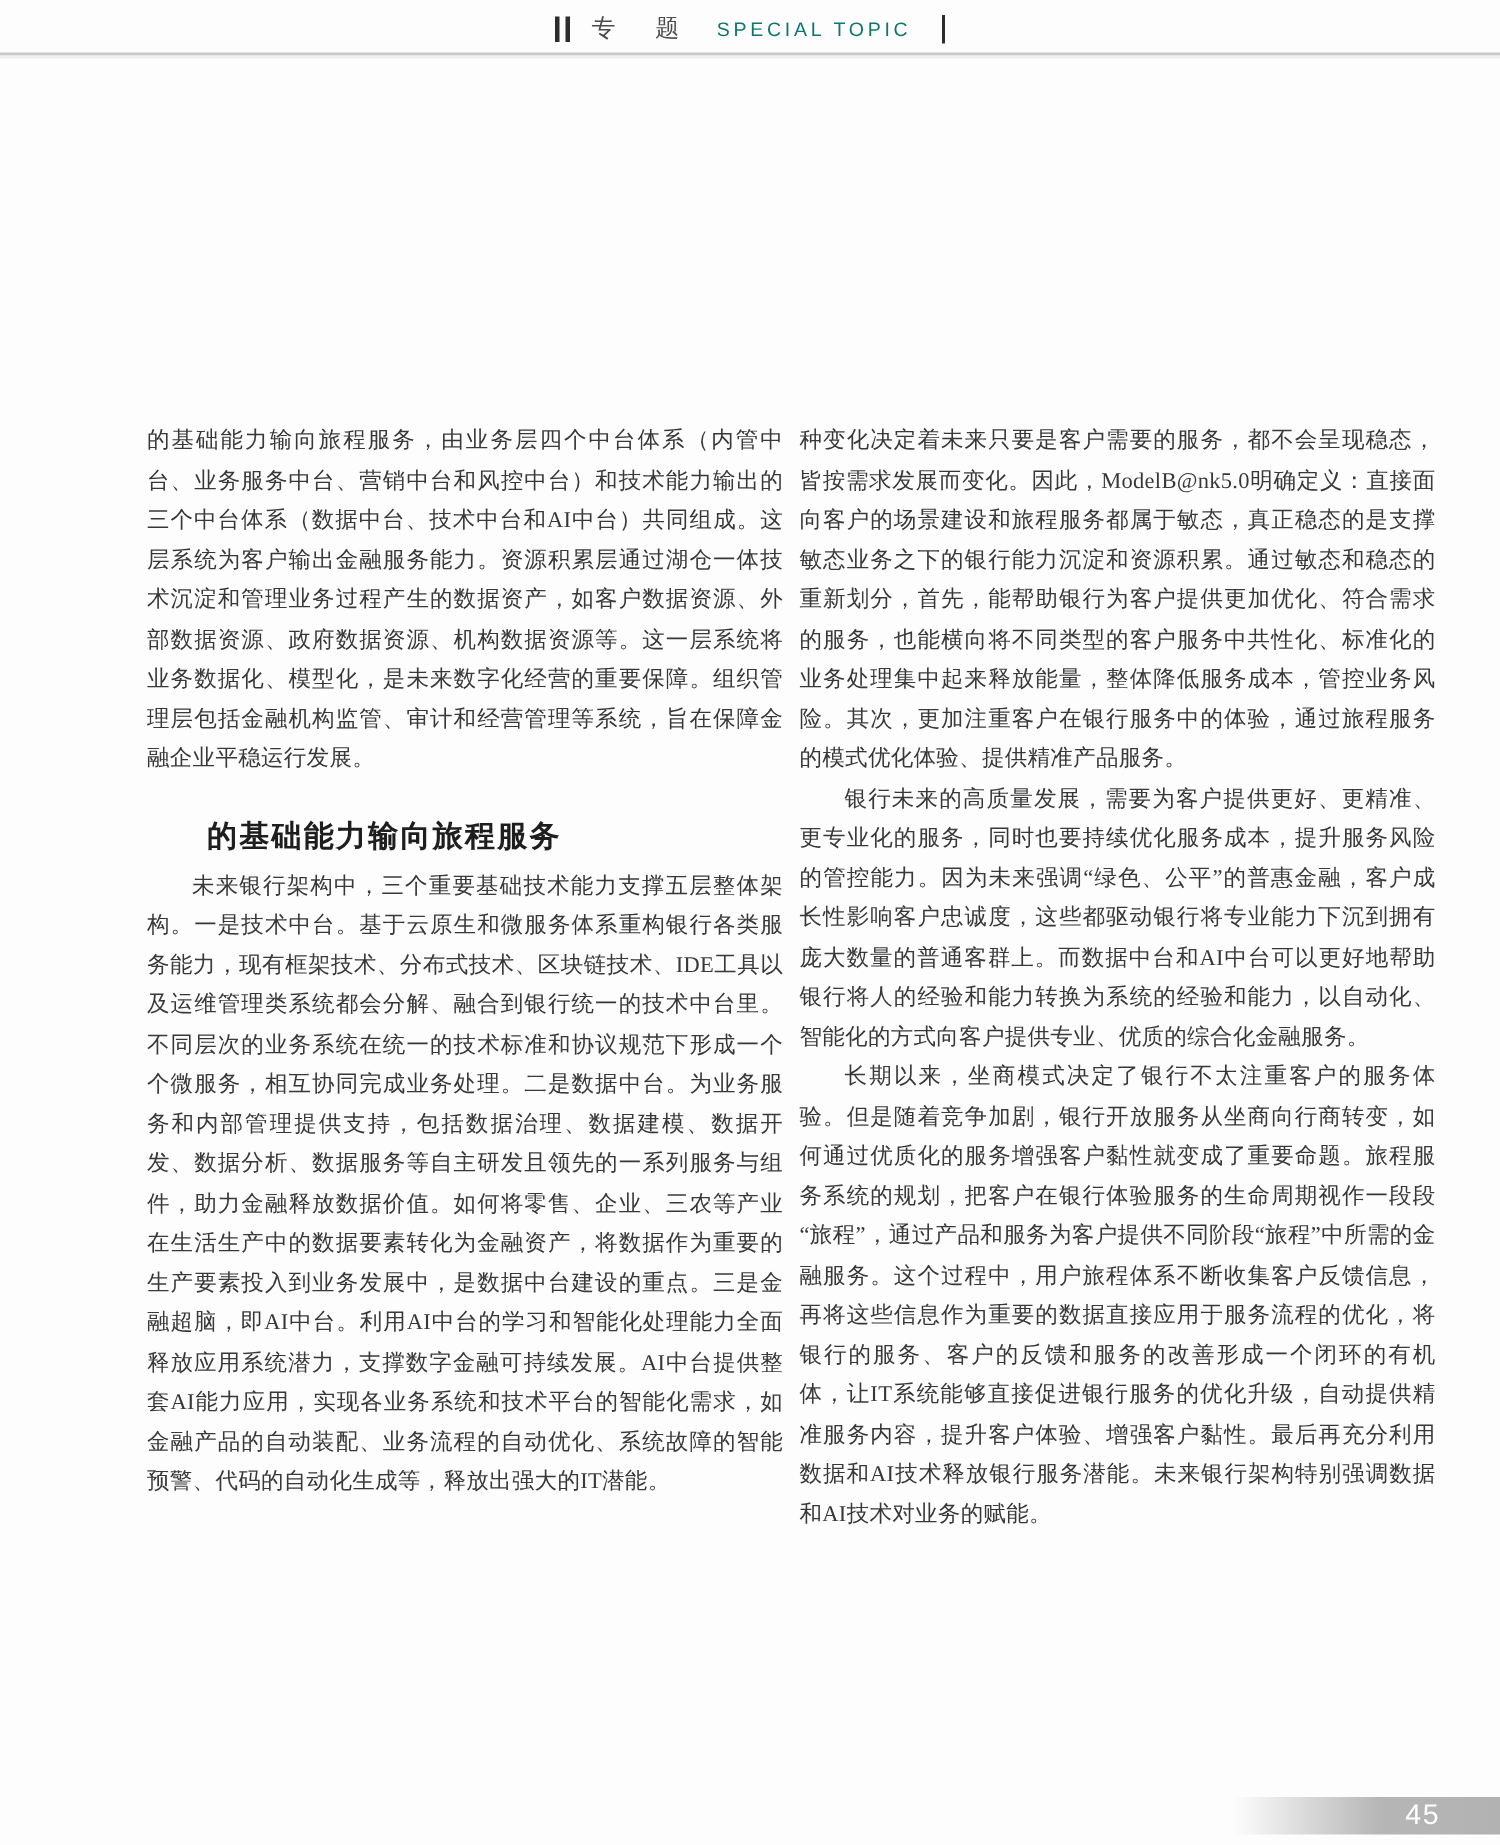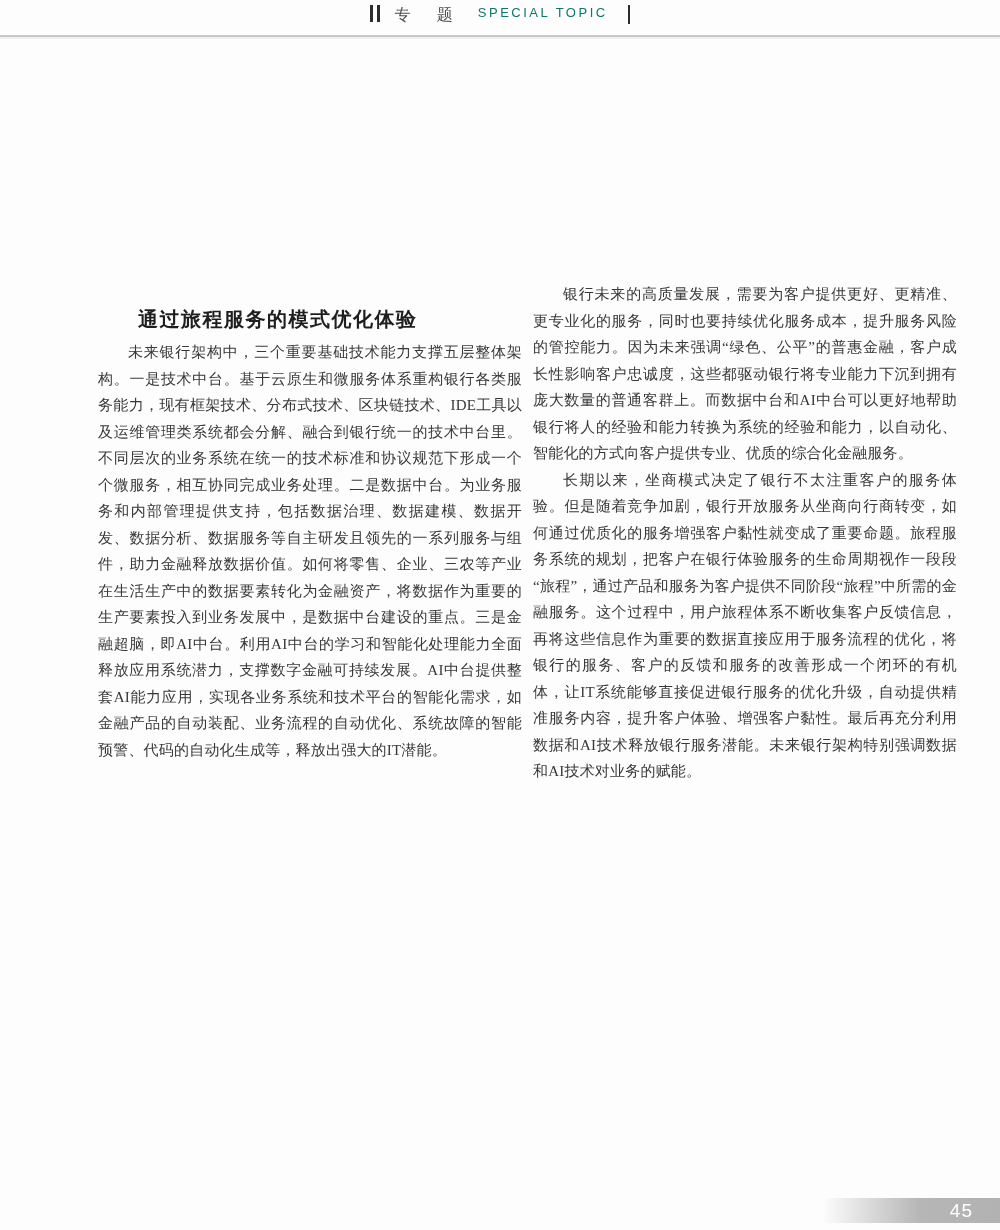--- a/index.html
+++ b/index.html
@@ -8,21 +8,21 @@
     background:#ffffff;
     font-family:"Liberation Serif","DejaVu Serif",serif;
   }
   .page{
     position:relative;width:1000px;height:1230px;
     background:#fdfdfd;overflow:hidden;
   }
   
   .header{
     position:absolute;top:5px;left:0;right:0;height:28px;
-    display:flex;justify-content:center;align-items:flex-start;
+    display:flex;justify-content:center;align-items:center;
     gap:14px;
   }
   .dbl-bar{display:flex;gap:4px;align-items:center;}
   .dbl-bar i{display:block;width:3px;height:17px;background:#2d2d2d;}
   .end-bar{display:block;width:2px;height:19px;background:#2d2d2d;margin-left:6px;}
   .topic-cn{
     font-family:"Liberation Sans","DejaVu Sans",sans-serif;
     font-size:16px;color:#4c4c4c;letter-spacing:11px;text-indent:0;
   }
   .topic-en{
@@ -49,21 +49,21 @@
   }
   
   .footer-band{
     position:absolute;top:1198px;right:0;width:178px;height:25px;
     background:linear-gradient(90deg, rgba(181,181,181,0) 0%, #b6b6b6 55%, #b2b2b2 100%);
     display:flex;align-items:center;justify-content:flex-end;
   }
   .page-number{
     font-family:"Liberation Sans","DejaVu Sans",sans-serif;
     font-size:19px;color:#ffffff;letter-spacing:1px;
-    padding-right:27px;line-height:1;
+    padding-right:40px;line-height:1;
   }
 </style>
 </head>
 <body>
 
 <div class="page">
 
   <div class="header">
     <span class="dbl-bar">
         <i></i>
@@ -71,25 +71,27 @@
       </span>
     <span class="topic-cn">专 题</span>
     <span class="topic-en">SPECIAL TOPIC</span>
     <span class="end-bar"></span>
   </div>
 
   <div class="scanline-1"></div>
   <div class="scanline-2"></div>
 
   <div class="col col-left">
-    <h2 class="sec-heading">通过旅程服务的模式优化体验</h2>
+    <p class="para">的基础能力输向旅程服务，由业务层四个中台体系（内管中台、业务服务中台、营销中台和风控中台）和技术能力输出的三个中台体系（数据中台、技术中台和AI中台）共同组成。这层系统为客户输出金融服务能力。资源积累层通过湖仓一体技术沉淀和管理业务过程产生的数据资产，如客户数据资源、外部数据资源、政府数据资源、机构数据资源等。这一层系统将业务数据化、模型化，是未来数字化经营的重要保障。组织管理层包括金融机构监管、审计和经营管理等系统，旨在保障金融企业平稳运行发展。</p>
+    <h2 class="sec-heading">的基础能力输向旅程服务</h2>
     <p class="para indent">未来银行架构中，三个重要基础技术能力支撑五层整体架构。一是技术中台。基于云原生和微服务体系重构银行各类服务能力，现有框架技术、分布式技术、区块链技术、IDE工具以及运维管理类系统都会分解、融合到银行统一的技术中台里。不同层次的业务系统在统一的技术标准和协议规范下形成一个个微服务，相互协同完成业务处理。二是数据中台。为业务服务和内部管理提供支持，包括数据治理、数据建模、数据开发、数据分析、数据服务等自主研发且领先的一系列服务与组件，助力金融释放数据价值。如何将零售、企业、三农等产业在生活生产中的数据要素转化为金融资产，将数据作为重要的生产要素投入到业务发展中，是数据中台建设的重点。三是金融超脑，即AI中台。利用AI中台的学习和智能化处理能力全面释放应用系统潜力，支撑数字金融可持续发展。AI中台提供整套AI能力应用，实现各业务系统和技术平台的智能化需求，如金融产品的自动装配、业务流程的自动优化、系统故障的智能预警、代码的自动化生成等，释放出强大的IT潜能。</p>
   </div>
 
   <div class="col col-right">
+    <p class="para">种变化决定着未来只要是客户需要的服务，都不会呈现稳态，皆按需求发展而变化。因此，ModelB@nk5.0明确定义：直接面向客户的场景建设和旅程服务都属于敏态，真正稳态的是支撑敏态业务之下的银行能力沉淀和资源积累。通过敏态和稳态的重新划分，首先，能帮助银行为客户提供更加优化、符合需求的服务，也能横向将不同类型的客户服务中共性化、标准化的业务处理集中起来释放能量，整体降低服务成本，管控业务风险。其次，更加注重客户在银行服务中的体验，通过旅程服务的模式优化体验、提供精准产品服务。</p>
     <p class="para indent">银行未来的高质量发展，需要为客户提供更好、更精准、更专业化的服务，同时也要持续优化服务成本，提升服务风险的管控能力。因为未来强调“绿色、公平”的普惠金融，客户成长性影响客户忠诚度，这些都驱动银行将专业能力下沉到拥有庞大数量的普通客群上。而数据中台和AI中台可以更好地帮助银行将人的经验和能力转换为系统的经验和能力，以自动化、智能化的方式向客户提供专业、优质的综合化金融服务。</p>
     <p class="para indent">长期以来，坐商模式决定了银行不太注重客户的服务体验。但是随着竞争加剧，银行开放服务从坐商向行商转变，如何通过优质化的服务增强客户黏性就变成了重要命题。旅程服务系统的规划，把客户在银行体验服务的生命周期视作一段段“旅程”，通过产品和服务为客户提供不同阶段“旅程”中所需的金融服务。这个过程中，用户旅程体系不断收集客户反馈信息，再将这些信息作为重要的数据直接应用于服务流程的优化，将银行的服务、客户的反馈和服务的改善形成一个闭环的有机体，让IT系统能够直接促进银行服务的优化升级，自动提供精准服务内容，提升客户体验、增强客户黏性。最后再充分利用数据和AI技术释放银行服务潜能。未来银行架构特别强调数据和AI技术对业务的赋能。</p>
   </div>
 
   <div class="footer-band">
     <span class="page-number">45</span>
   </div>
 
 </div>
 

